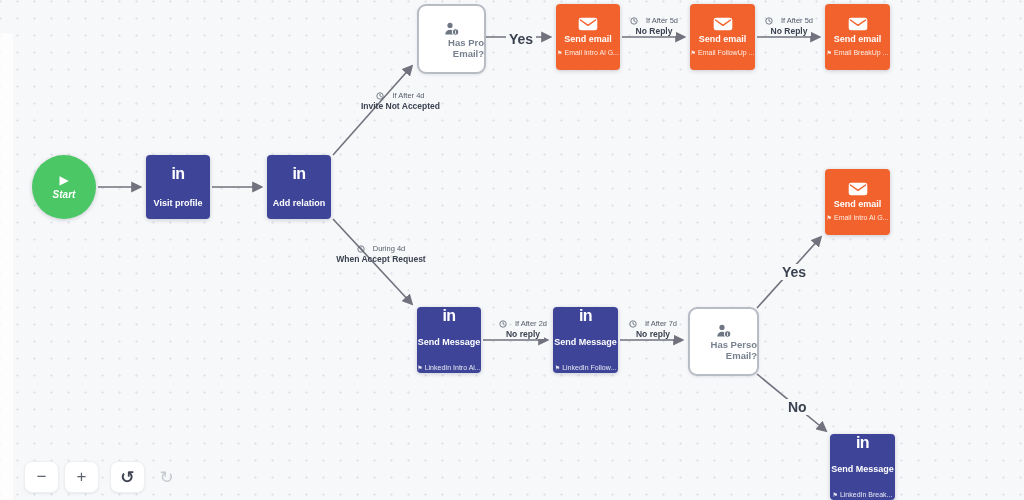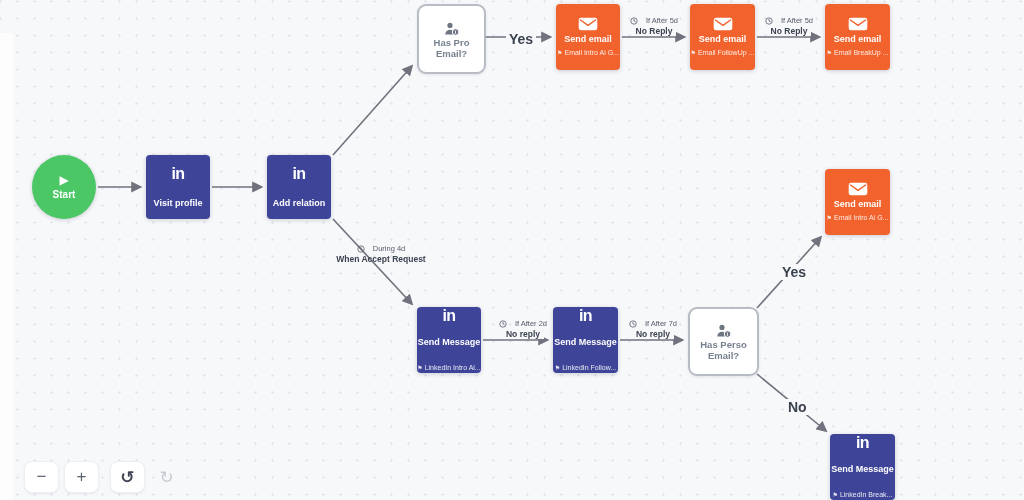--- a/index.html
+++ b/index.html
@@ -10,24 +10,24 @@
   .left-strip{position:absolute;left:0;top:33px;width:13px;height:467px;background:rgba(255,255,255,0.75);z-index:1;}
   svg.edges{position:absolute;left:0;top:0;z-index:2;pointer-events:none;}
   .node{position:absolute;z-index:3;display:flex;flex-direction:column;align-items:center;justify-content:center;
     text-align:center;border-radius:4px;box-shadow:0 1px 4px rgba(40,50,80,0.22);cursor:pointer;}
   .node-li{background:#3e4598;color:#fff;gap:12px;}
   .node-em{background:#f2622c;color:#fff;}
   .node-cond{background:#ffffff;border:2px solid #b7bcc5;border-radius:9px;color:#76808e;box-shadow:0 1px 3px rgba(40,50,80,0.10);}
   .node-start{background:#4bc766;border-radius:50%;color:#fff;gap:3px;}
   .glyph{font-family:"DejaVu Sans",sans-serif;}
   .play{font-size:12px;line-height:12px;}
-  .start-label{font-size:10px;font-weight:700;}
+  .start-label{font-size:10px;font-weight:700;font-style:italic;}
   .in-icon{font-size:16px;font-weight:800;line-height:16px;letter-spacing:-0.5px;margin-bottom:4px;}
   .node-title{font-size:9px;font-weight:700;line-height:11px;}
-  .cond-title{font-size:9.5px;font-weight:600;line-height:11px;color:#76808e;}
+  .cond-title{font-size:9.5px;font-weight:600;line-height:11px;color:#76808e;text-align:right;}
   .node-sub{display:flex;align-items:center;justify-content:center;gap:2px;font-size:7px;line-height:9px;
     color:rgba(255,255,255,0.88);margin-top:3px;max-width:60px;white-space:nowrap;}
   .flag{font-size:6px;line-height:7px;}
   .env{margin-bottom:3px;}
   .person-ico{margin-top:2px;}
   .edge-label{position:absolute;z-index:4;display:flex;flex-direction:column;align-items:center;color:#555d6a;}
   .el-cond{display:flex;align-items:center;gap:8px;font-size:7.5px;line-height:9px;}
   .el-main{font-size:8.5px;font-weight:700;line-height:10px;color:#3b4250;margin-top:1px;text-align:right;}
   .haslinegap .el-main{background:#f7f8fa;padding:0 4px;}
   .edge-tag{position:absolute;z-index:4;font-size:14px;font-weight:700;color:#3b4250;background:#f7f8fa;padding:0 3px;}
@@ -169,20 +169,30 @@
 
   <div class="node node-li" style="left:830px;top:434px;width:65px;height:66px;">
     <span class="in-icon" style="margin-bottom:1px;">in</span>
     <span class="node-title">Send Message</span>
     <span class="node-sub">
       <span class="glyph flag">⚑</span>
       <span>LinkedIn Break...</span>
     </span>
   </div>
 
+  <div class="edge-label" style="left:328px;top:91px;width:145px;">
+    <span class="el-cond">
+      <svg width="8" height="8" viewBox="0 0 10 10">
+          <circle cx="5" cy="5" r="4" fill="none" stroke="#5a6270" stroke-width="1"></circle>
+          <path d="M5 2.8 V5 L6.8 6" stroke="#5a6270" stroke-width="1" fill="none" stroke-linecap="round"></path>
+        </svg>
+      <span>If After 4d</span>
+    </span>
+    <span class="el-main">Invite Not Accepted</span>
+  </div>
 
   <div class="edge-tag" style="left:506px;top:31px;">Yes</div>
 
   <div class="edge-label haslinegap" style="left:611px;top:16px;width:86px;">
     <span class="el-cond">
       <svg width="8" height="8" viewBox="0 0 10 10">
           <circle cx="5" cy="5" r="4" fill="none" stroke="#5a6270" stroke-width="1"></circle>
           <path d="M5 2.8 V5 L6.8 6" stroke="#5a6270" stroke-width="1" fill="none" stroke-linecap="round"></path>
         </svg>
       <span>If After 5d</span>

